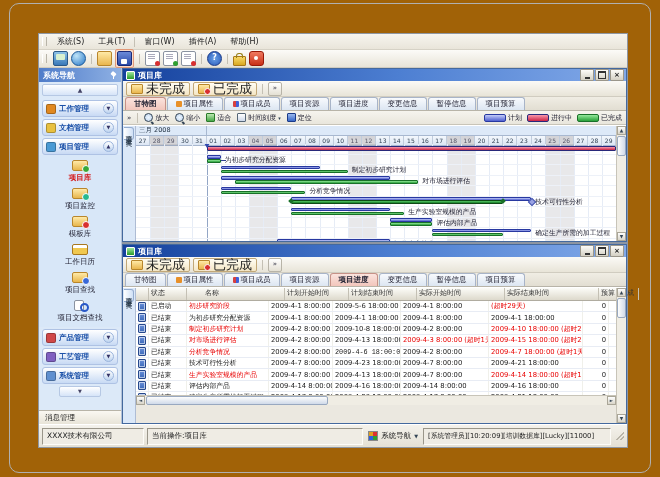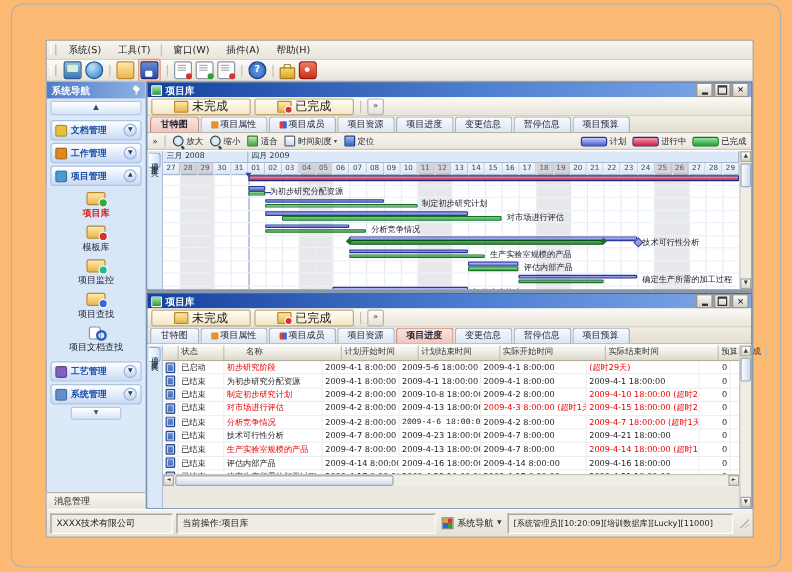--- a/index.html
+++ b/index.html
@@ -1,17 +1,17 @@
 <!DOCTYPE html>
 <html><head>
 <meta charset="utf-8">
 <style>
   html,body{margin:0;padding:0}
   body{width:660px;height:477px;font-family:"DejaVu Sans",sans-serif;background:#fff}
-  .canvas{position:relative;width:660px;height:477px;overflow:hidden;background:#fdba74}
+  .canvas{position:relative;width:660px;height:477px;overflow:hidden;background:#a16207}
   .frame{position:absolute;left:9px;top:3px;width:640px;height:468px;border:1px solid #b0b0b0;border-radius:10px}
   .app{position:absolute;left:28px;top:29px;width:588px;height:413px;border:1px solid #8f97a3;background:#ebe8e0;display:flex;flex-direction:column;font-size:8px;color:#222}
   
   .menubar{height:15px;display:flex;align-items:center;background:linear-gradient(#f7f5ef,#e9e5da);border-bottom:1px solid #d6d2c6}
   .handle{width:3px;height:9px;margin:0 3px;border-left:1px solid #fff;border-right:1px solid #b8b4a8}
   .mitem{padding:0 7px;line-height:15px;cursor:default}
   .msep{width:1px;height:10px;background:#c4c0b4;margin:0 2px}
   .toolbar{height:17px;display:flex;align-items:center;gap:3px;background:linear-gradient(#fcfbf8,#e8e4d8);border-bottom:1px solid #cfcbc0;padding-right:4px}
   .ti{width:13px;height:13px;border-radius:2px;position:relative;flex:0 0 auto}
   .ti-pc{background:linear-gradient(#8cc2e8,#3a78b8);border:1px solid #2a5888}
@@ -66,21 +66,21 @@
   .win{border:1px solid #44699e;background:#ece9dd;display:flex;flex-direction:column;min-height:0}
   .win1{height:172px;flex:0 0 172px}
   .win2{flex:1}
   .wtitle{height:12px;flex:0 0 12px;background:linear-gradient(90deg,#15419d,#4d7fd2 55%,#82a9e8);display:flex;align-items:center;color:#fff;font-weight:bold;padding:0 2px 0 3px;gap:3px}
   .wicon{width:7px;height:7px;background:linear-gradient(#9fe89f,#2a9a2a);border:1px solid #fff;border-radius:1px}
   .wbtns{margin-left:auto;display:flex;gap:1px}
   .wbtn{width:12px;height:10px;background:linear-gradient(#fdfcf8,#d4d0c4);border:1px solid #9a968a;border-radius:1px;display:flex;align-items:center;justify-content:center;font-size:7px;color:#222;line-height:1}
   .wg-min{width:5px;height:2px;background:#333;margin-top:5px}
   .wg-max{width:6px;height:5px;border:1px solid #333;border-top-width:2px}
   .wtools{height:15px;flex:0 0 15px;display:flex;align-items:center;gap:3px;padding:0 3px;background:linear-gradient(#fbfaf6,#e8e4d8);border-bottom:1px solid #d0ccc0}
-  .fbtn{height:12px;display:flex;align-items:center;gap:3px;font-size:10px;padding:0 18px;border:1px solid #c2a878;border-radius:2px;background:linear-gradient(#fffdf4,#f4e6c4);cursor:default}
+  .fbtn{height:12px;display:flex;align-items:center;gap:3px;font-size:13px;padding:0 4px;border:1px solid #c2a878;border-radius:2px;background:linear-gradient(#fffdf4,#f4e6c4);cursor:default}
   .ffold{width:10px;height:8px;position:relative;background:linear-gradient(#ffe9a6,#e9b64e);border:1px solid #b8862c;border-radius:1px}
   .ffold.red::after{content:"";position:absolute;right:-2px;bottom:-2px;width:5px;height:5px;border-radius:50%;background:#d83030;border:1px solid #fff}
   .morebtn{width:12px;height:12px;border:1px solid #b8b4a8;border-radius:2px;background:linear-gradient(#fff,#e4e0d4);text-align:center;line-height:11px;font-size:7px;color:#334}
   .wtabs{height:13px;flex:0 0 13px;display:flex;align-items:flex-end;gap:1px;padding-left:2px;background:linear-gradient(#f0ede4,#e2ded2);border-bottom:1px solid #b8b4a8}
   .tab{height:12px;display:flex;align-items:center;gap:2px;padding:0 8px;font-size:7.5px;color:#223;background:linear-gradient(#f8fafd,#dce6f2);border:1px solid #a8b4c8;border-bottom:none;border-radius:3px 3px 0 0;white-space:nowrap;cursor:default}
   .tab.active{background:linear-gradient(#fbe4de,#f2c6bc);border-color:#c69288;font-weight:bold}
   .tabicon{width:6px;height:6px;border-radius:1px}
   .property-icon{background:#e89028}
   .members-icon{background:linear-gradient(90deg,#d84040 50%,#4060d8 50%)}
   
@@ -195,55 +195,64 @@
     <div class="content">
 
       <div class="sidebar">
         <div class="sb-title">
           <span>系统导航</span>
           <span class="pin"></span>
         </div>
         <div class="sb-up">▲</div>
         <div id="sb-groups">
               <div class="sb-group">
+                <span class="sb-gicon" style="background: rgb(224, 136, 32);"></span>
+                <span class="sb-glabel">工作管理</span>
+                <span class="sb-chev">▼</span>
+              </div>
+              <div class="sb-group">
                 <span class="sb-gicon" style="background: rgb(232, 192, 64);"></span>
                 <span class="sb-glabel">文档管理</span>
-                <span class="sb-chev">▼</span>
-              </div>
-              <div class="sb-group">
-                <span class="sb-gicon" style="background: rgb(224, 136, 32);"></span>
-                <span class="sb-glabel">工作管理</span>
                 <span class="sb-chev">▼</span>
               </div>
               <div class="sb-group">
                 <span class="sb-gicon" style="background: rgb(74, 154, 212);"></span>
                 <span class="sb-glabel">项目管理</span>
                 <span class="sb-chev">▲</span>
               </div>
               <div class="sb-items">
                 <div class="sb-item active">
                   <span class="fi folder-user-icon"></span>
                   <span class="sb-ilabel">项目库</span>
                 </div>
                 <div class="sb-item">
+                  <span class="fi folder-monitor-icon"></span>
+                  <span class="sb-ilabel">项目监控</span>
+                </div>
+                <div class="sb-item">
                   <span class="fi folder-lock-icon"></span>
                   <span class="sb-ilabel">模板库</span>
                 </div>
                 <div class="sb-item">
-                  <span class="fi folder-monitor-icon"></span>
-                  <span class="sb-ilabel">项目监控</span>
+                  <span class="fi calendar-icon"></span>
+                  <span class="sb-ilabel">工作日历</span>
                 </div>
                 <div class="sb-item">
                   <span class="fi folder-search-icon"></span>
                   <span class="sb-ilabel">项目查找</span>
                 </div>
                 <div class="sb-item">
                   <span class="fi doc-search-icon"></span>
                   <span class="sb-ilabel">项目文档查找</span>
                 </div>
+              </div>
+              <div class="sb-group">
+                <span class="sb-gicon" style="background: rgb(208, 72, 72);"></span>
+                <span class="sb-glabel">产品管理</span>
+                <span class="sb-chev">▼</span>
               </div>
               <div class="sb-group">
                 <span class="sb-gicon" style="background: rgb(128, 96, 192);"></span>
                 <span class="sb-glabel">工艺管理</span>
                 <span class="sb-chev">▼</span>
               </div>
               <div class="sb-group">
                 <span class="sb-gicon" style="background: rgb(96, 144, 208);"></span>
                 <span class="sb-glabel">系统管理</span>
                 <span class="sb-chev">▼</span>
@@ -350,21 +359,20 @@
                   </span>
                 </span>
           </div>
           <div class="wbody">
             <div class="vstrip">
               <div class="vtab">项目文件夹</div>
             </div>
             <div class="gantt">
               <div class="g-months" id="g-months">
                     <div class="g-month" style="width: 14.7059%;">三月 2008</div>
-                    <div class="g-month" style="width: 85.2941%;">四月 2009</div>
                   </div>
               <div class="g-days" id="g-days">
                     <div class="g-day">27</div>
                     <div class="g-day we">28</div>
                     <div class="g-day we">29</div>
                     <div class="g-day">30</div>
                     <div class="g-day">31</div>
                     <div class="g-day">01</div>
                     <div class="g-day">02</div>
                     <div class="g-day">03</div>

